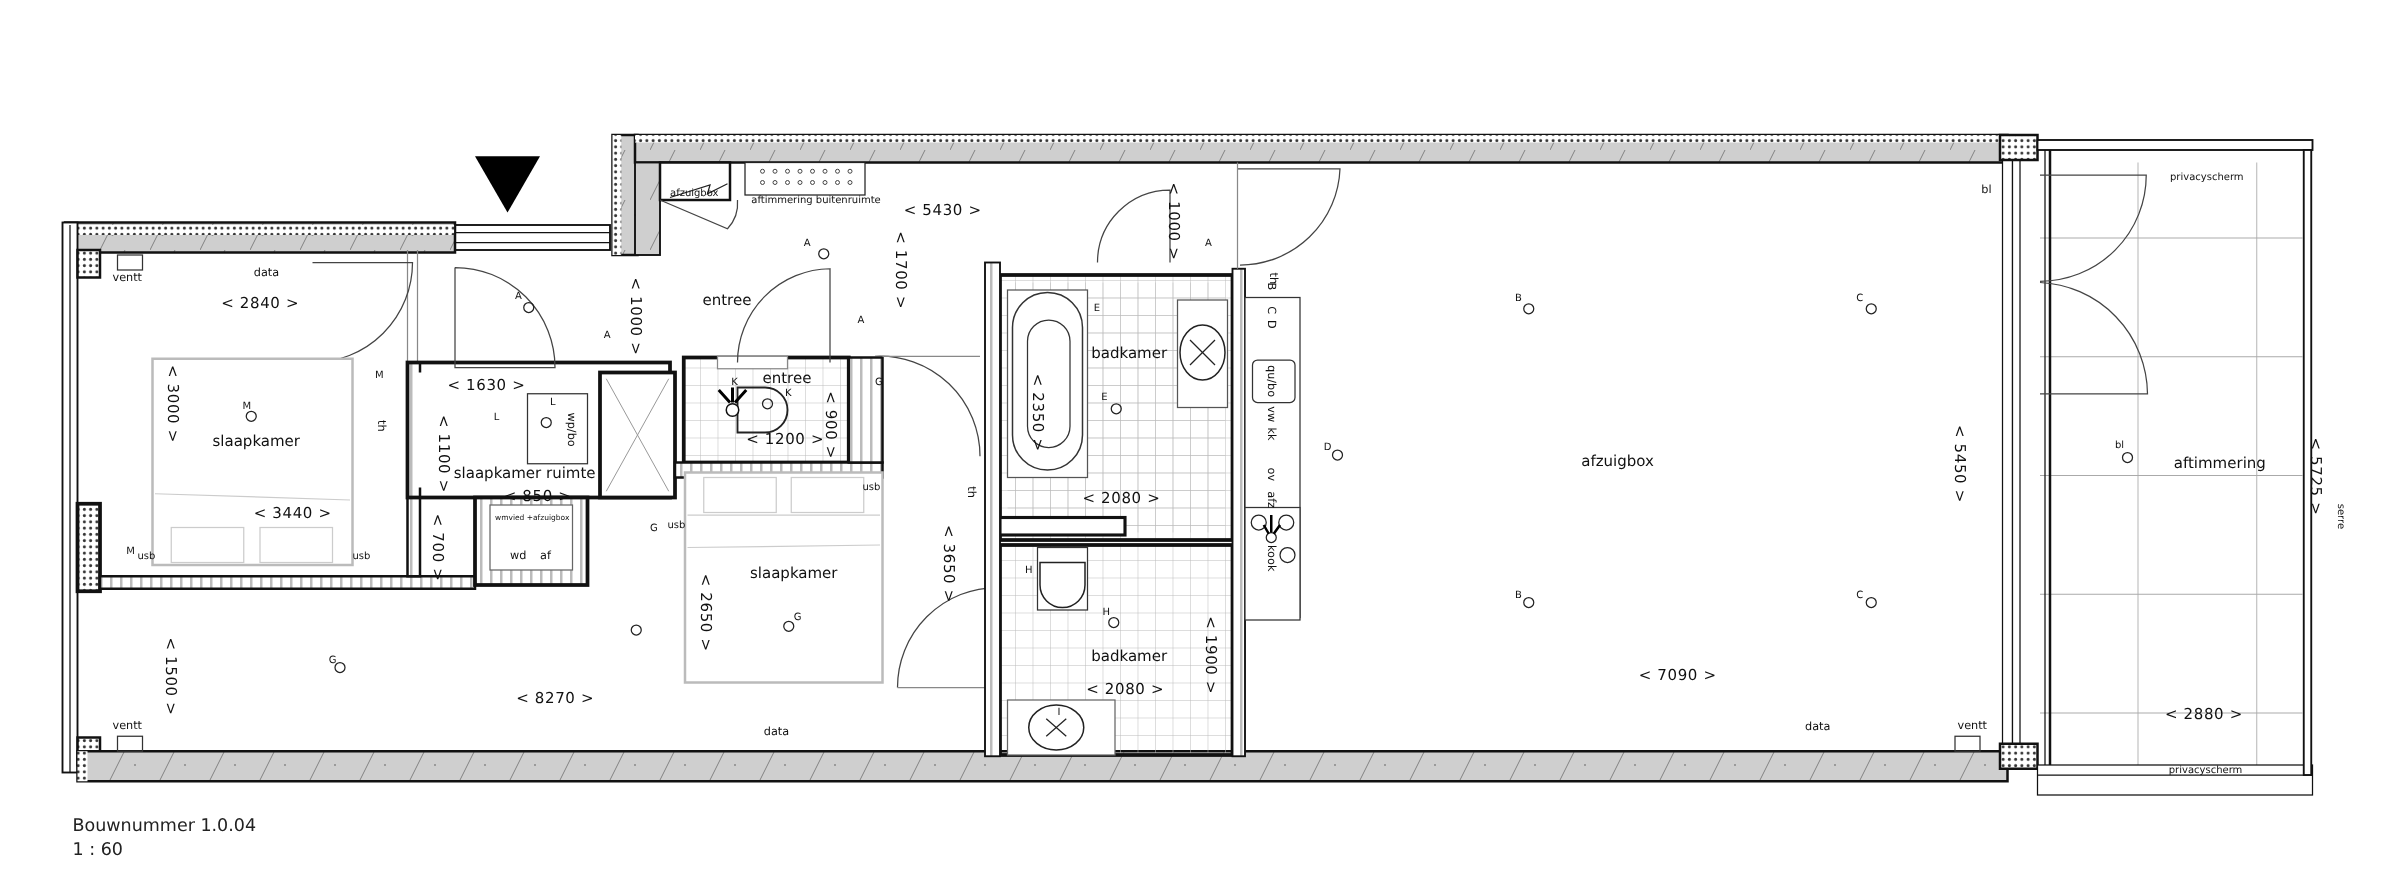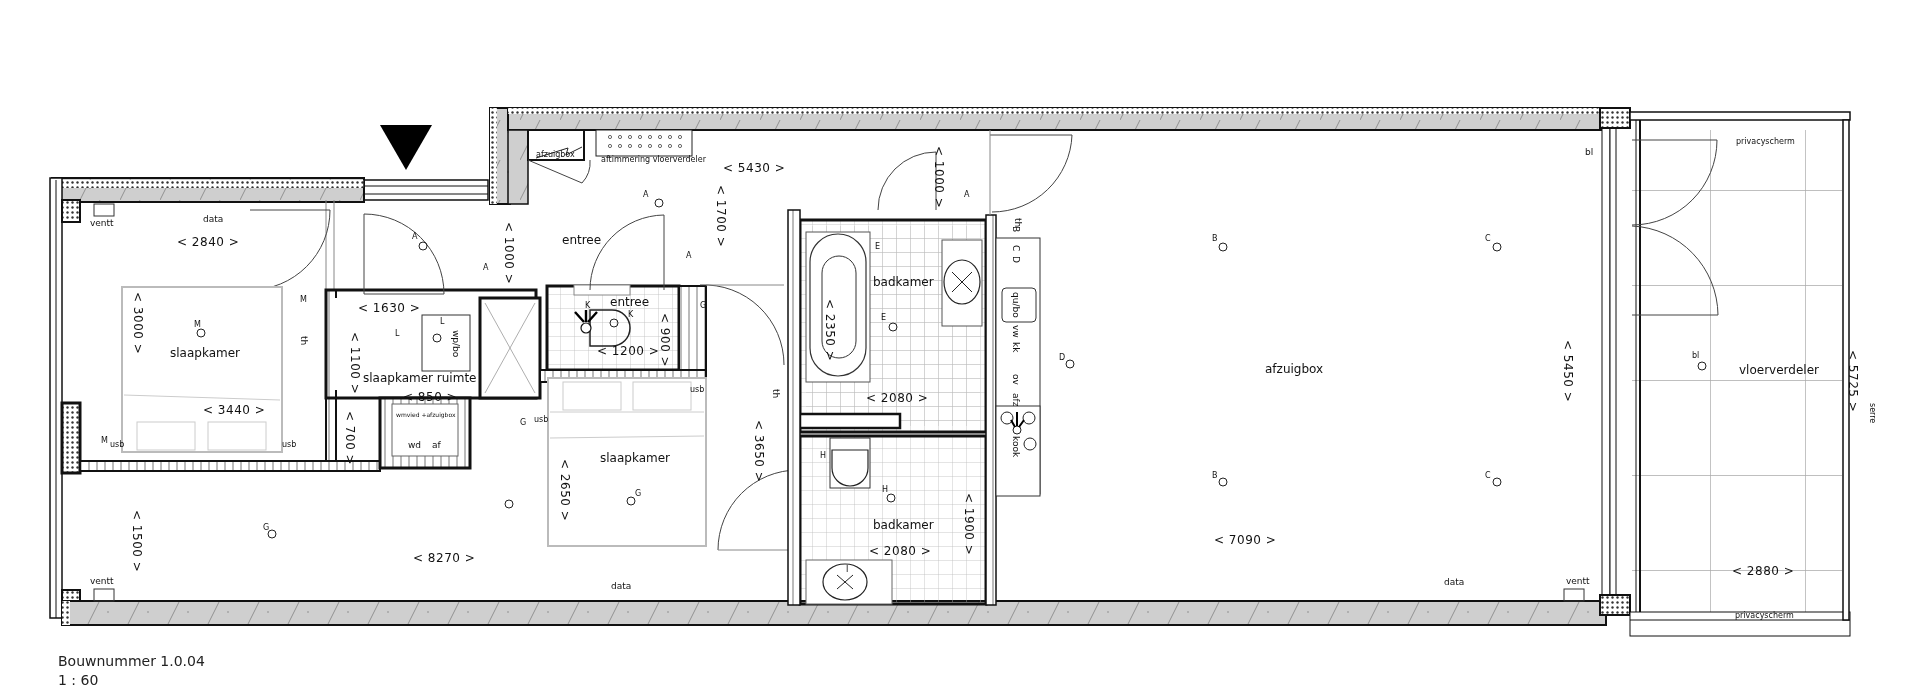--- a/index.html
+++ b/index.html
@@ -209,24 +209,24 @@
 </svg>
 
 <div class="lbl room" style="left:170px;top:347px">slaapkamer</div>
 <div class="lbl room" style="left:562px;top:234px">entree</div>
 <div class="lbl room" style="left:610px;top:296px">entree</div>
 <div class="lbl room" style="left:363px;top:372px">slaapkamer ruimte</div>
 <div class="lbl room" style="left:600px;top:452px">slaapkamer</div>
 <div class="lbl room" style="left:873px;top:276px">badkamer</div>
 <div class="lbl room" style="left:873px;top:519px">badkamer</div>
 <div class="lbl room" style="left:1265px;top:363px">afzuigbox</div>
-<div class="lbl room" style="left:1739px;top:364px">vloerverdeler</div>
+<div class="lbl room" style="left:1739px;top:364px">aftimmering</div>
 
 <div class="lbl tiny" style="left:536px;top:151px">afzuigbox</div>
-<div class="lbl tiny" style="left:601px;top:156px">aftimmering vloerverdeler</div>
+<div class="lbl tiny" style="left:601px;top:156px">aftimmering buitenruimte</div>
 <div class="lbl tiny" style="left:1736px;top:138px">privacyscherm</div>
 <div class="lbl tiny" style="left:1735px;top:612px">privacyscherm</div>
 <div class="lbl tiny vdim" style="left:1876px;top:403px">serre</div>
 <div class="lbl small vdim" style="left:460px;top:330px">wp/bo</div>
 <div class="lbl" style="left:396px;top:412px;font-size:6px">wmvied +afzuigbox</div>
 <div class="lbl small" style="left:408px;top:441px">wd</div>
 <div class="lbl small" style="left:432px;top:441px">af</div>
 
 <div class="lbl small vdim" style="left:1022px;top:218px">th</div>
 <div class="lbl small vdim" style="left:1020px;top:226px">B</div>
@@ -241,21 +241,21 @@
 
 <div class="lbl dim" style="left:177px;top:236px">&lt; 2840 &gt;</div>
 <div class="lbl dim" style="left:203px;top:404px">&lt; 3440 &gt;</div>
 <div class="lbl dim" style="left:413px;top:552px">&lt; 8270 &gt;</div>
 <div class="lbl dim" style="left:358px;top:302px">&lt; 1630 &gt;</div>
 <div class="lbl dim" style="left:403px;top:391px">&lt; 850 &gt;</div>
 <div class="lbl dim" style="left:723px;top:162px">&lt; 5430 &gt;</div>
 <div class="lbl dim" style="left:597px;top:345px">&lt; 1200 &gt;</div>
 <div class="lbl dim" style="left:866px;top:392px">&lt; 2080 &gt;</div>
 <div class="lbl dim" style="left:869px;top:545px">&lt; 2080 &gt;</div>
-<div class="lbl dim" style="left:1214px;top:534px">&lt; 7090 &gt;</div>
+<div class="lbl dim" style="left:1311px;top:534px">&lt; 7090 &gt;</div>
 <div class="lbl dim" style="left:1732px;top:565px">&lt; 2880 &gt;</div>
 
 <div class="lbl dim vdim" style="left:144px;top:292px">&lt; 3000 &gt;</div>
 <div class="lbl dim vdim" style="left:143px;top:510px">&lt; 1500 &gt;</div>
 <div class="lbl dim vdim" style="left:361px;top:332px">&lt; 1100 &gt;</div>
 <div class="lbl dim vdim" style="left:356px;top:411px">&lt; 700 &gt;</div>
 <div class="lbl dim vdim" style="left:515px;top:222px">&lt; 1000 &gt;</div>
 <div class="lbl dim vdim" style="left:727px;top:185px">&lt; 1700 &gt;</div>
 <div class="lbl dim vdim" style="left:671px;top:313px">&lt; 900 &gt;</div>
 <div class="lbl dim vdim" style="left:571px;top:459px">&lt; 2650 &gt;</div>

